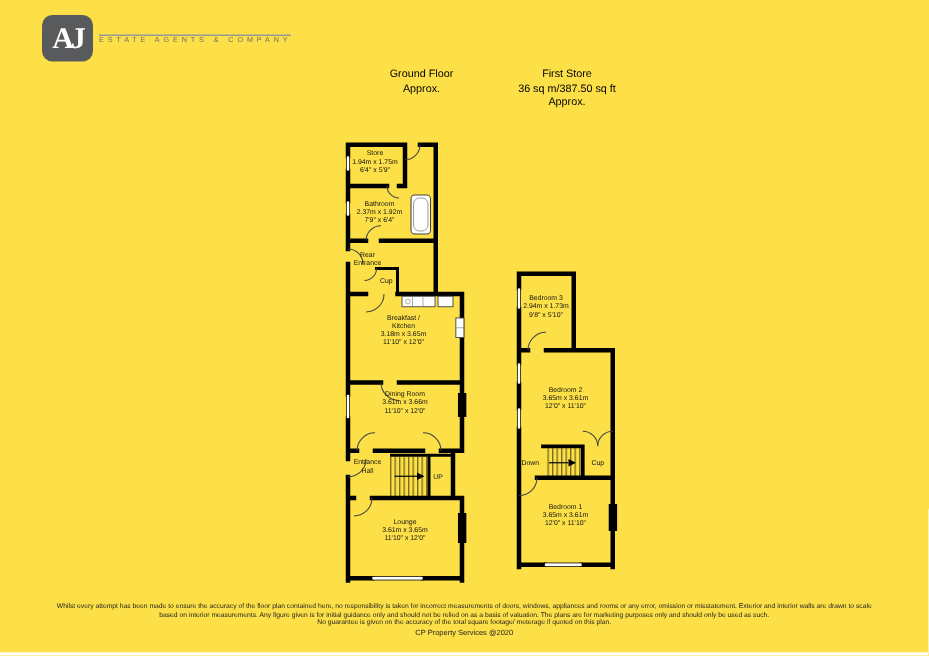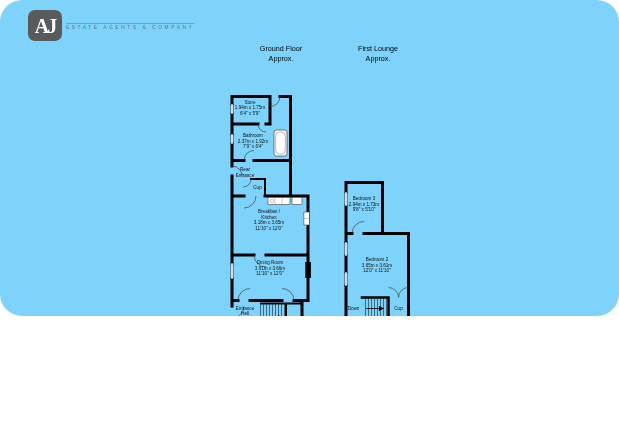--- a/index.html
+++ b/index.html
@@ -1,17 +1,17 @@
 <!DOCTYPE html>
 <html><head>
 <meta charset="utf-8">
 <style>
   html,body{margin:0;padding:0;background:#fff;}
-  .page{position:relative;width:619px;height:316px;background:#7dd3fc;overflow:hidden;
-        font-family:"Liberation Sans",sans-serif;color:#111;border-radius:22px;}
+  .page{position:relative;width:619px;height:435px;background:#fde047;overflow:hidden;
+        font-family:"Liberation Sans",sans-serif;color:#111;}
   
   .logo{position:absolute;left:28px;top:10px;display:flex;align-items:center;}
   .logo-box{width:34px;height:31px;background:#595a5c;border-radius:7px;
             display:flex;align-items:center;justify-content:center;}
   .logo-box span{color:#fff;font-family:"Liberation Serif",serif;font-size:20px;
                  font-weight:bold;letter-spacing:-2px;line-height:1;}
   .logo-text{margin-left:4px;}
   .logo-name{font-size:15px;color:#57585a;letter-spacing:0.4px;line-height:1;white-space:nowrap;}
   .logo-tag{font-size:4.8px;color:#6d6e70;letter-spacing:2.6px;border-top:1px solid #97989a;
             margin-top:2px;padding-top:1.5px;white-space:nowrap;}
@@ -41,21 +41,22 @@
     <div class="logo-text">
       <div class="logo-tag">ESTATE AGENTS &amp; COMPANY</div>
     </div>
   </div>
 
   <div class="floor-title gf-title">
     <div>Ground Floor</div>
     <div>Approx.</div>
   </div>
   <div class="floor-title ff-title">
-    <div>First Lounge</div>
+    <div>First Store</div>
+    <div>36 sq m/387.50 sq ft</div>
     <div>Approx.</div>
   </div>
 
   <svg class="plan gf-plan" width="92" height="300" viewBox="0 0 92 300">
     <defs>
       <pattern id="gfh" width="3" height="4" patternUnits="userSpaceOnUse">
         <path d="M0.5,0 V4" stroke="#000" stroke-width="0.5"></path>
       </pattern>
     </defs>
 

